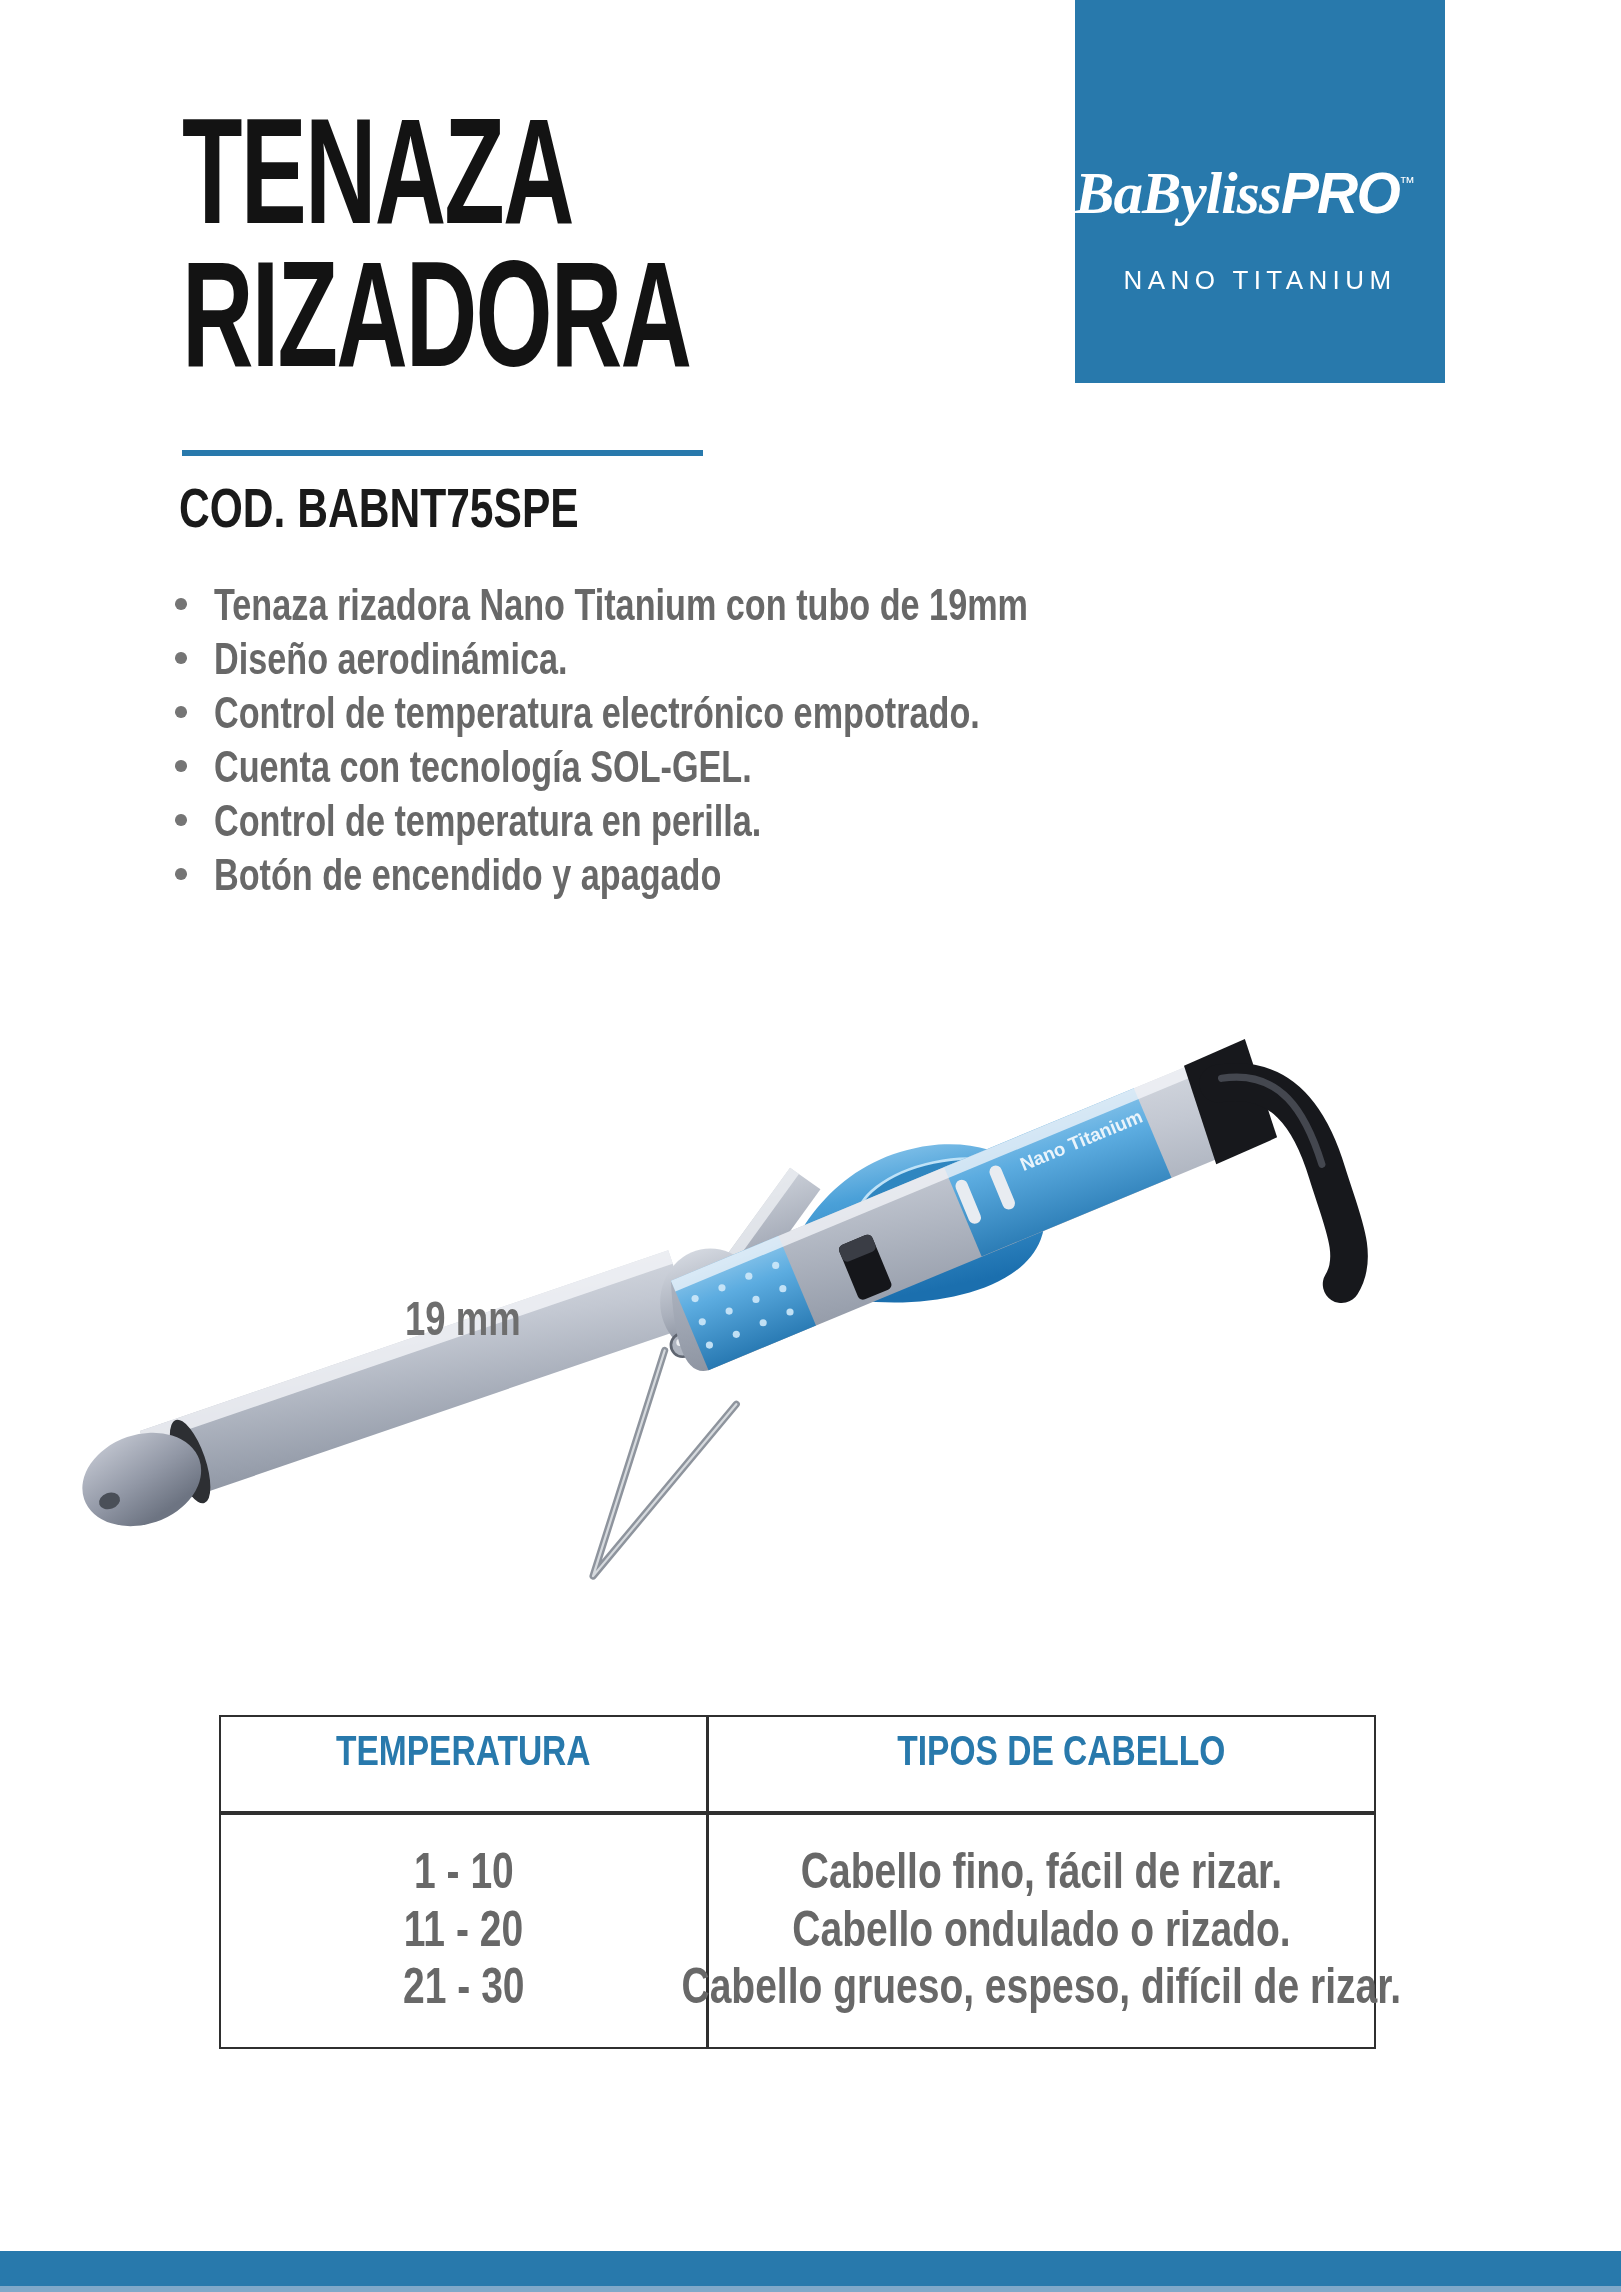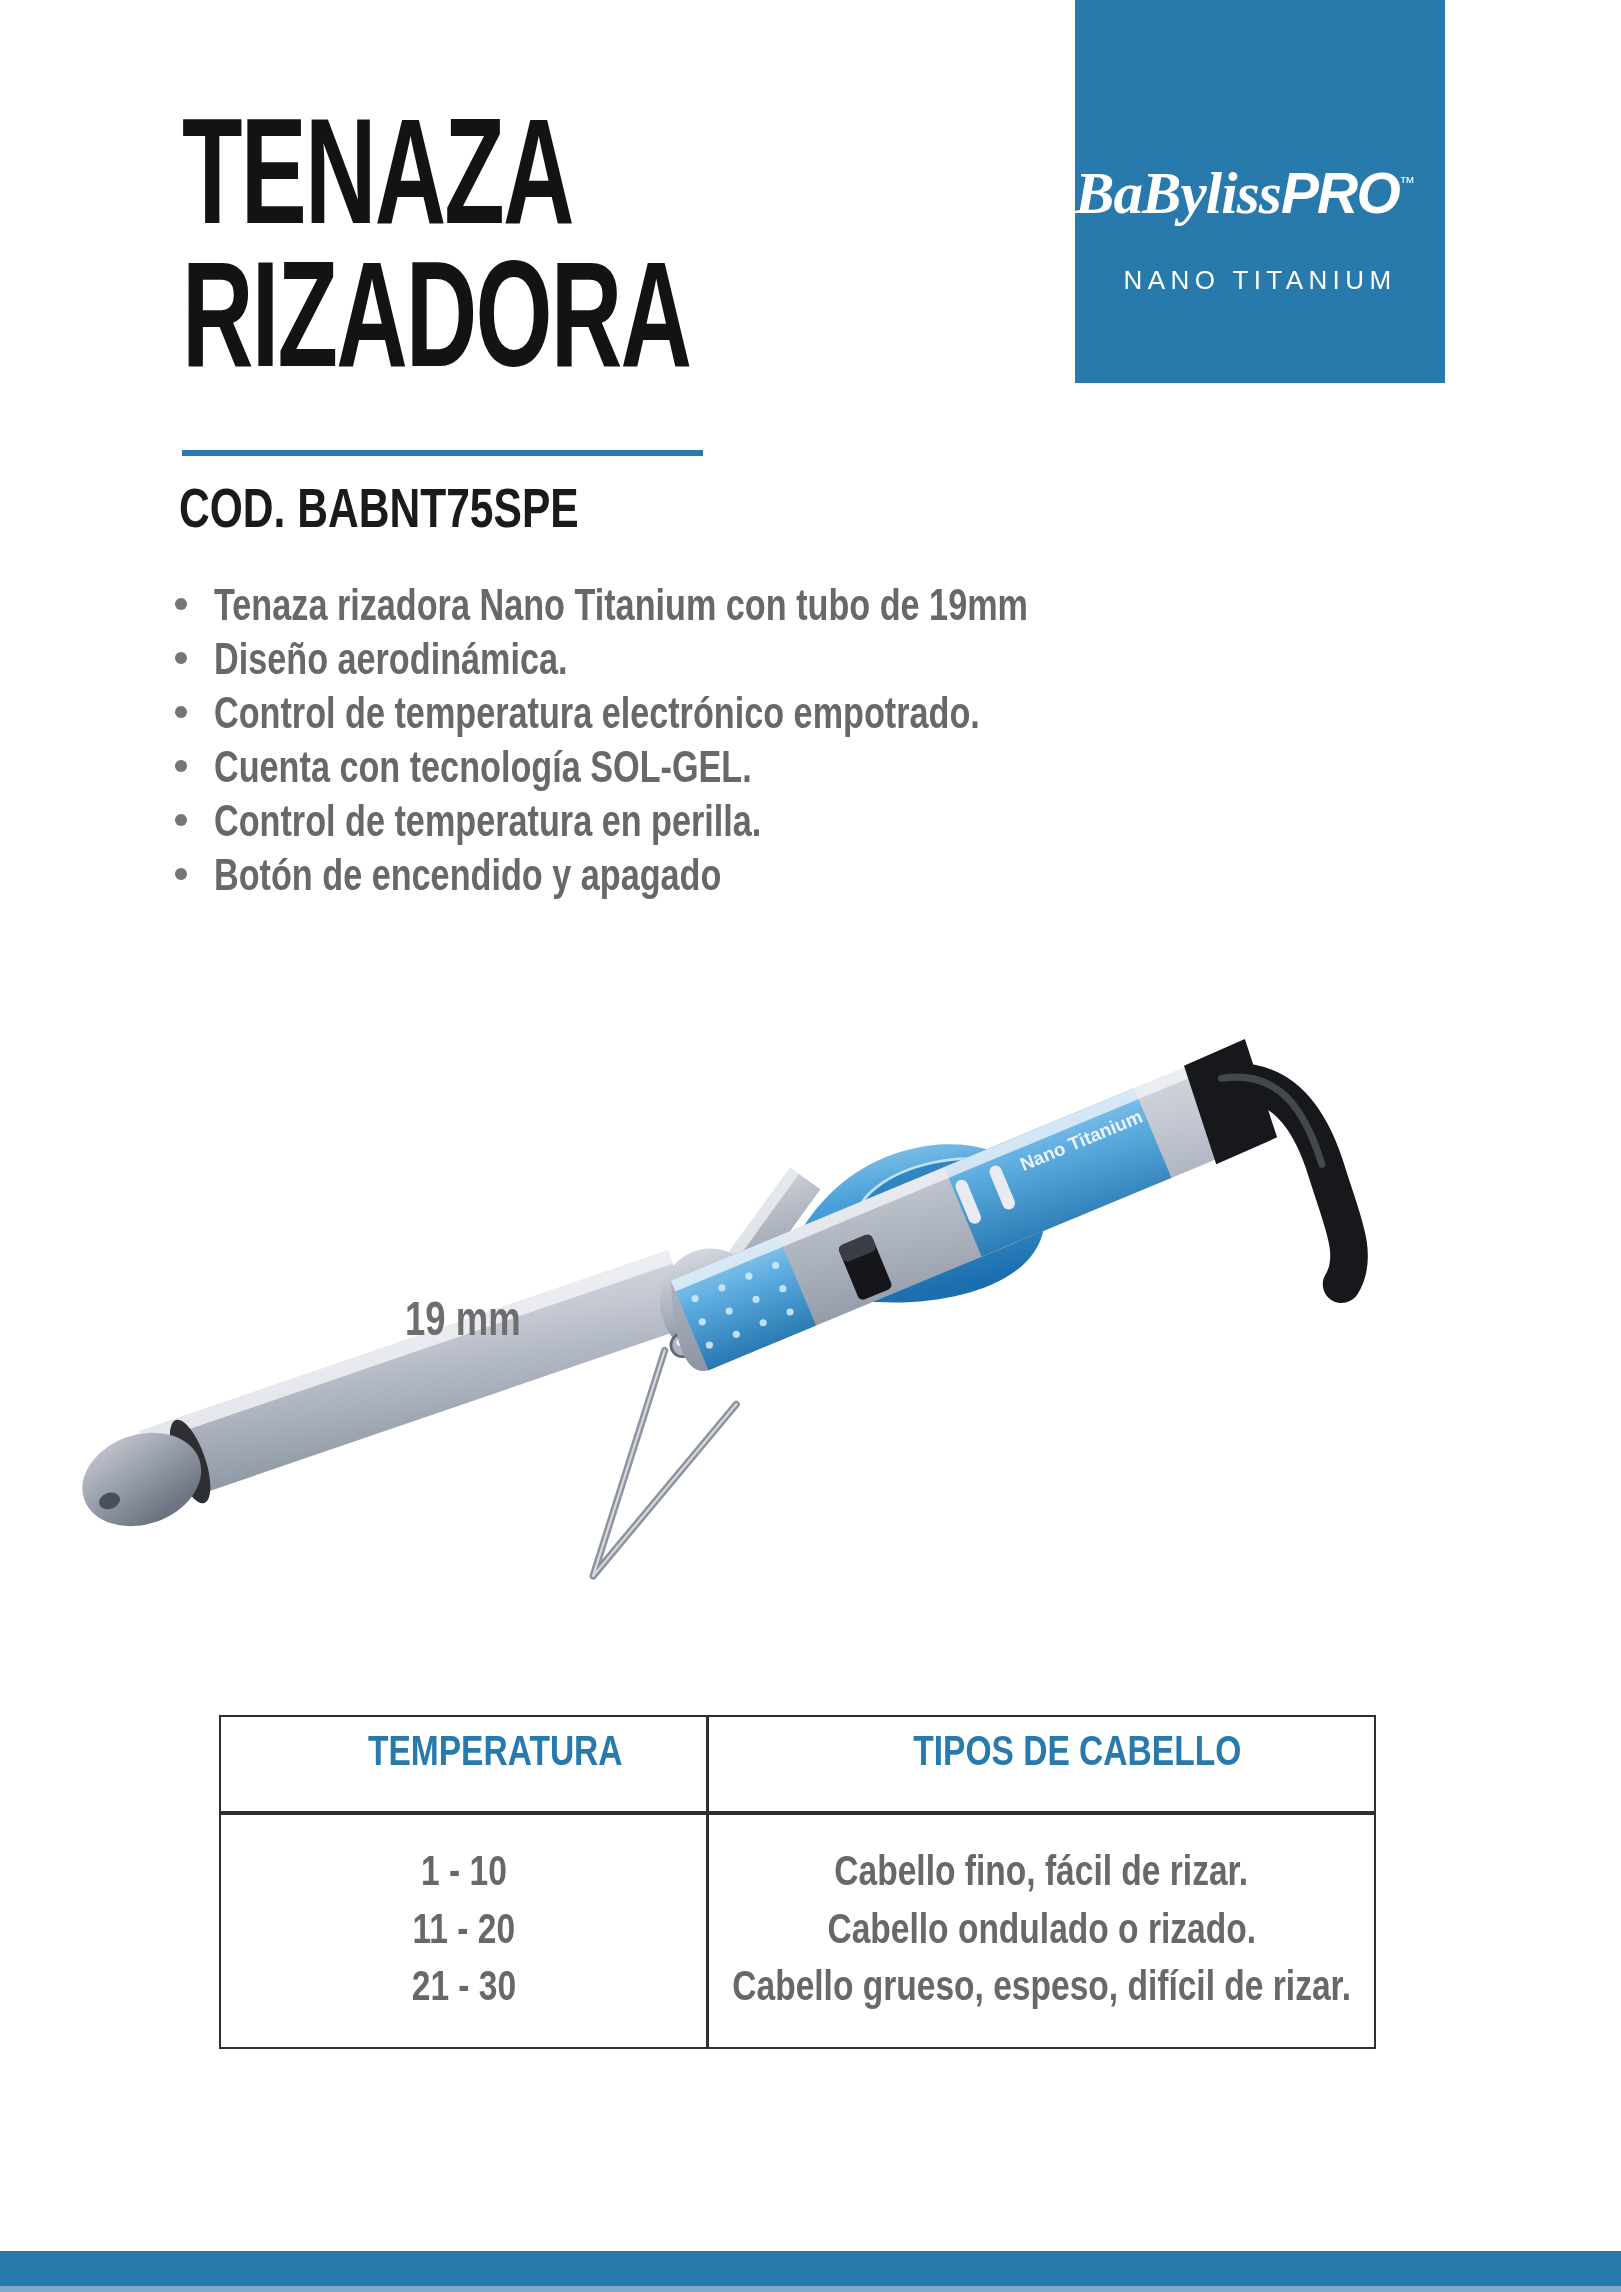--- a/index.html
+++ b/index.html
@@ -38,26 +38,26 @@
 
   
   .iron-wrap { left:54px; top:1003px; width:1361px; height:609px; }
   .mm-label { left:405px; top:1291px; color:#6e6e6e; font-weight:bold; font-size:48px; }
 
   
   .spec-table { left:219px; top:1715px; width:1157px; height:334px; border:2.7px solid #2f2f2f; background:#fff; }
   .spec-col-divider { position:absolute; left:485px; top:0; bottom:0; width:2.7px; background:#2f2f2f; }
   .spec-head { position:absolute; left:0; right:0; top:0; height:98px; border-bottom:4.5px solid #2f2f2f; }
   .spec-head .h1, .spec-head .h2 { position:absolute; top:0; height:66px; display:flex; align-items:center; justify-content:center;
-      color:#2879AC; font-weight:bold; font-size:43px;margin-left:32px; }
+      color:#2879AC; font-weight:bold; font-size:43px; }
   .spec-head .h1 { left:0; width:485px; }
   .spec-head .h2 { left:488px; right:0;padding-left:39px; }
   .spec-body { position:absolute; left:0; right:0; top:102px; bottom:0; }
   .spec-body .r { position:absolute; height:57px; display:flex; align-items:center; justify-content:center;
-      color:#686868; font-weight:bold; font-size:43px; }
+      color:#686868; font-weight:bold; font-size:50px; }
   .c1 { left:0; width:485px; }
   .c2 { left:488px; right:0; }
   .row0 { top:23px; } .row1 { top:81px; } .row2 { top:138px; }
 
   
   .footer-bar   { left:0; right:0; top:2251px; height:35px; background:#2879AC; }
   .footer-strip { left:0; right:0; top:2286px; height:7.2px; background:#7FA8C9; }
 </style>
 </head>
 <body>

